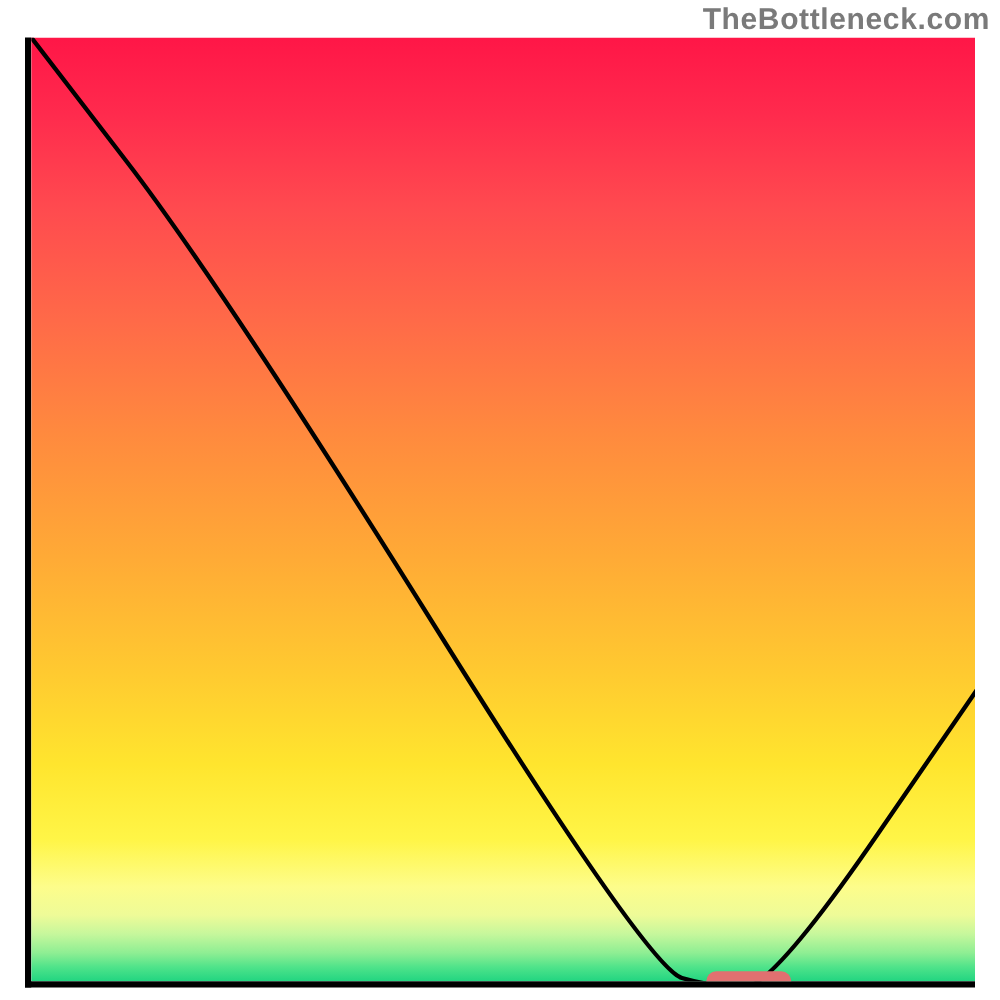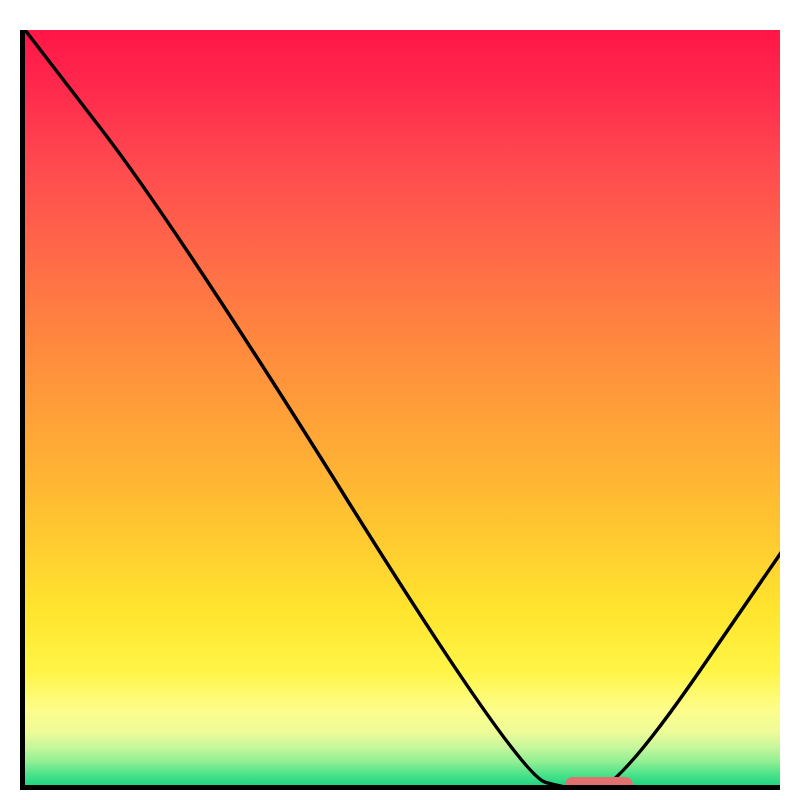--- a/index.html
+++ b/index.html
@@ -70,20 +70,21 @@
     background: #e17070;
     border-radius: 9px;
     height: 16px;
   }
 </style>
 </head>
 <body>
 
 <div class="canvas">
 
+  <div class="watermark">TheBottleneck.com</div>
 
   <div class="plot-frame">
     <div class="gradient-bg"></div>
 
     <svg class="curve" width="760" height="760" viewBox="0 0 760 760">
       <path id="curve-path" d="M 0 0 Q 0 0 76 98.80000000000001 Q 152 197.60000000000002 323 471.2 Q 494 744.8 520.5999999999999 752.4 Q 547.1999999999999 760 570 760 Q 592.8000000000001 760 676.4000000000001 638.4 T 760 516.8" stroke="#000" stroke-width="3.5" fill="none" stroke-linecap="round"></path>
     </svg>
 
     <div class="marker" id="opt-marker" style="left: 539.6px; width: 68.4px; bottom: -8px;"></div>
   </div>

